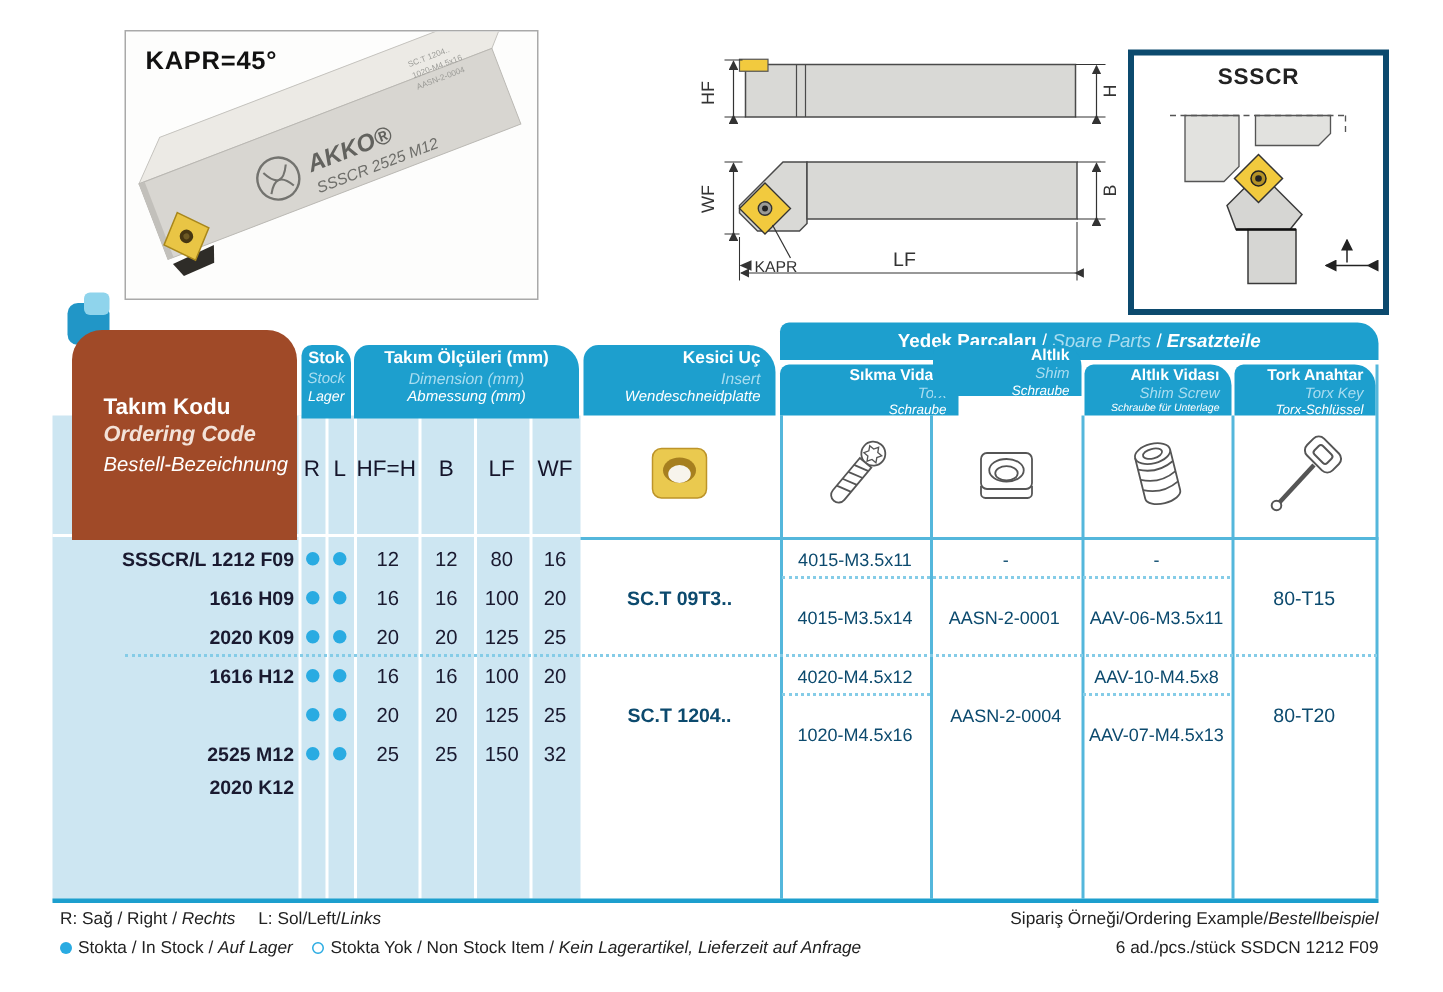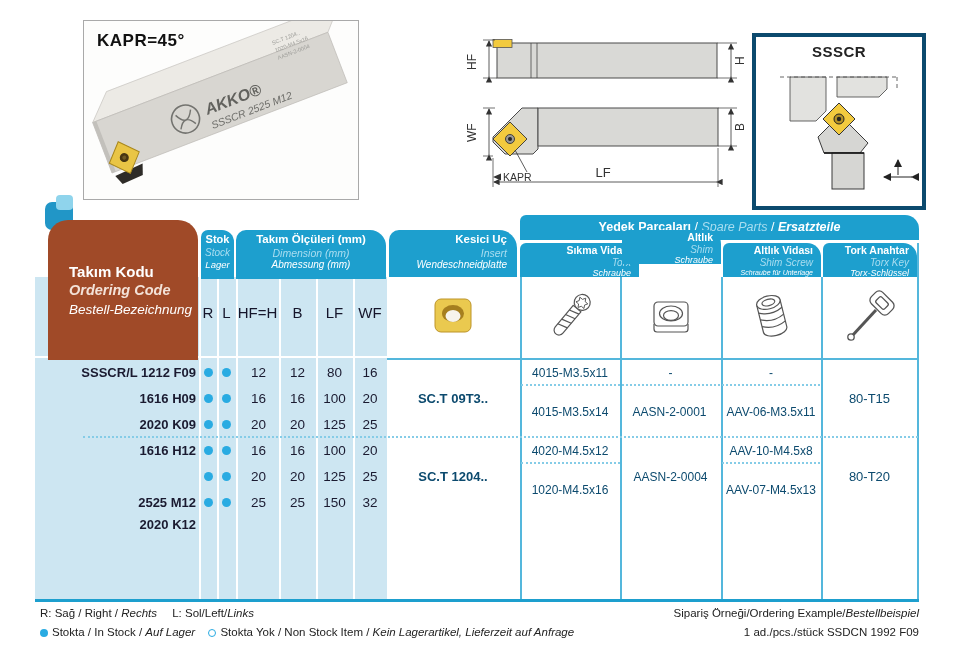--- a/index.html
+++ b/index.html
@@ -338,15 +338,15 @@
   </div>
   <div class="foot" style="left:40px;top:626px;">
     <span class="legend-dot"></span><span>Stokta / In Stock /</span>
     <i>Auf Lager</i>
     <span class="legend-dot hollow"></span><span>Stokta Yok / Non Stock Item /</span>
     <i>Kein Lagerartikel, Lieferzeit auf Anfrage</i>
   </div>
   <div class="foot" style="left:519px;top:607px;width:400px;text-align:right;">
     <span>Sipariş Örneği/Ordering Example/</span><i>Bestellbeispiel</i>
   </div>
-  <div class="foot" style="left:519px;top:626px;width:400px;text-align:right;">1 ad./pcs./stück SSDCN 1992 F09</div>
+  <div class="foot" style="left:519px;top:626px;width:400px;text-align:right;">6 ad./pcs./stück SSDCN 1212 F09</div>
 
 </div>
 
 </body></html>

